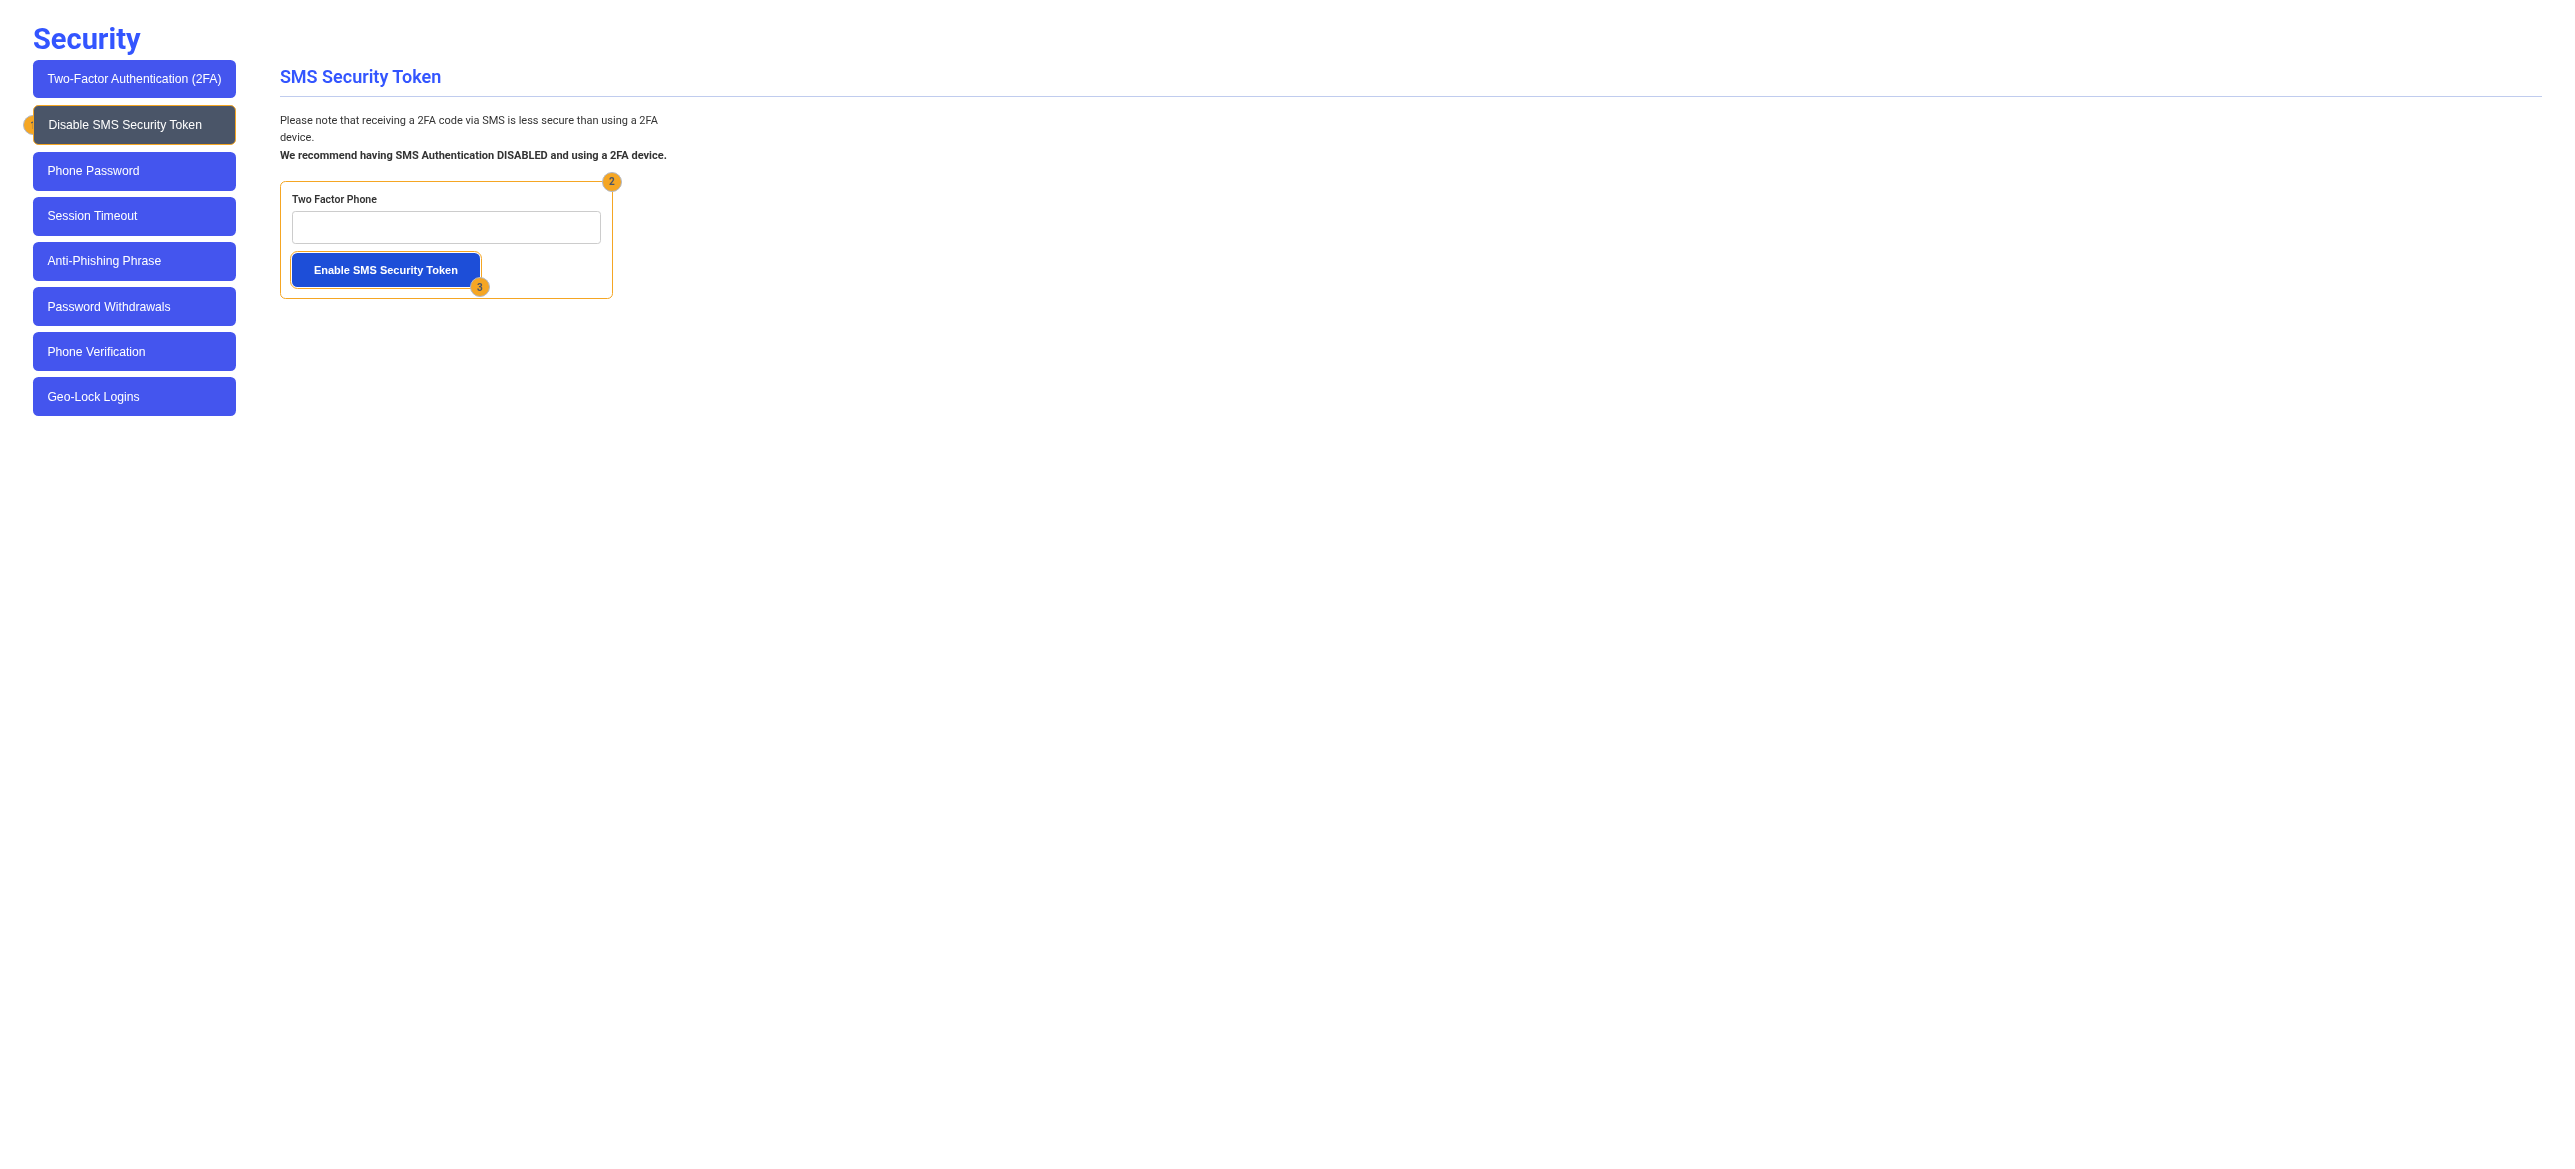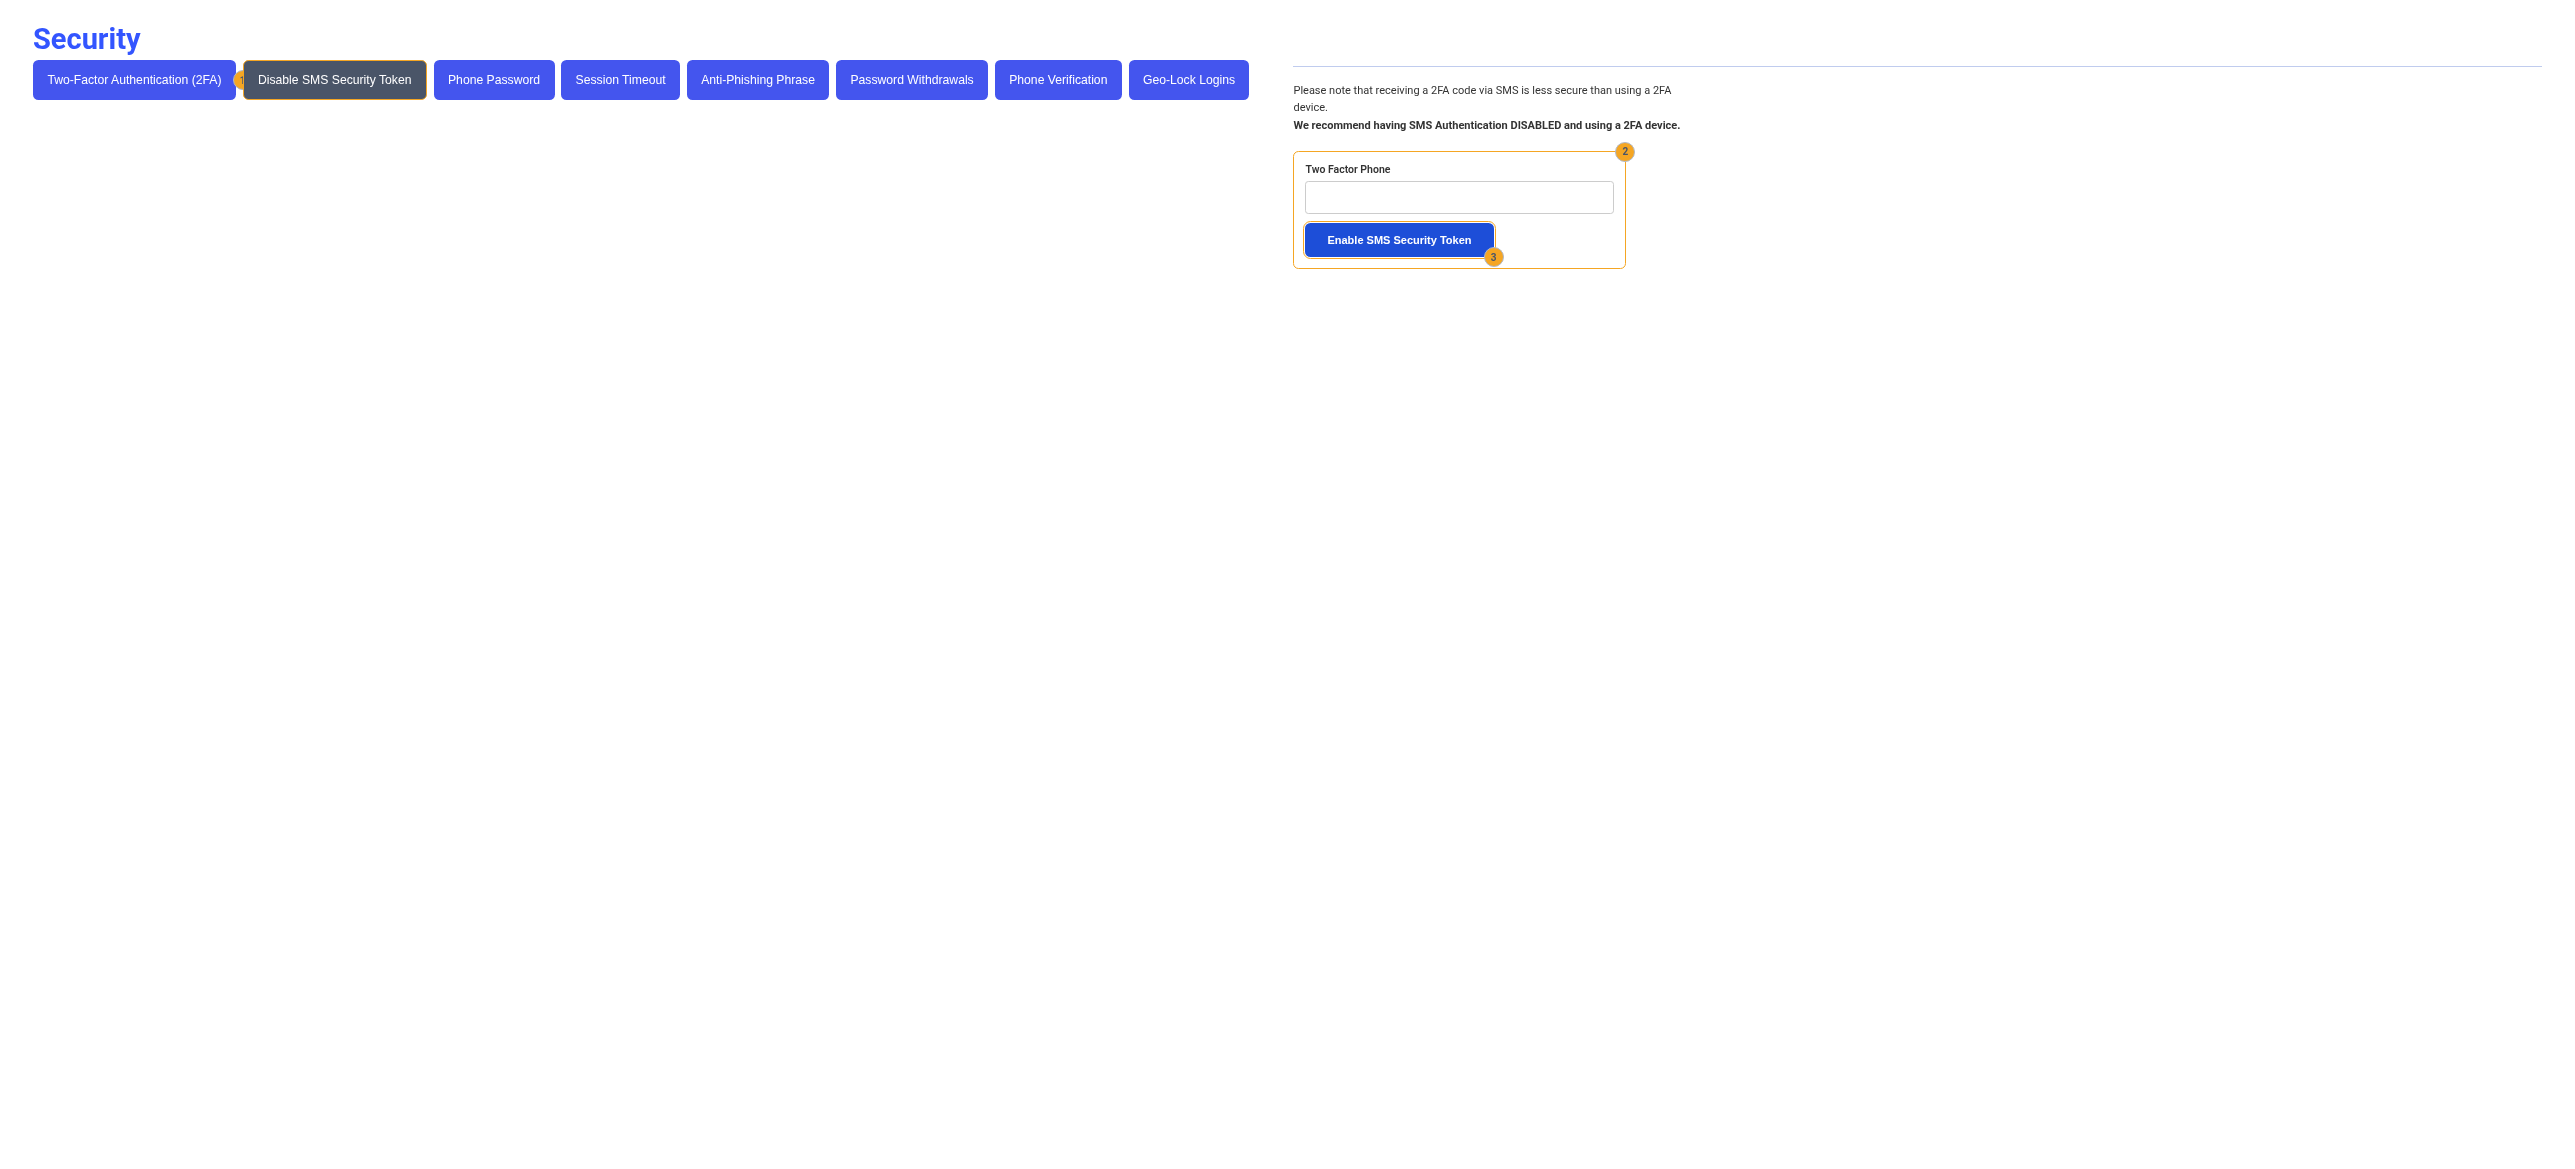--- a/index.html
+++ b/index.html
@@ -23,21 +23,21 @@
     }
 
     .main-layout {
       display: flex;
       gap: 44px;
       align-items: flex-start;
     }
 
     .sidebar {
       display: flex;
-      flex-direction: row;
+      flex-direction: column;
       gap: 6.7px;
       min-width: 178px;
       flex-shrink: 0;
     }
 
     .sidebar-item {
       background: #4455ee;
       color: #ffffff;
       border-radius: 5.5px;
       padding: 12.2px 14.4px;
@@ -218,20 +218,21 @@
       <button class="sidebar-item">
         <span>Phone Verification</span>
       </button>
       <button class="sidebar-item">
         <span>Geo-Lock Logins</span>
       </button>
     </div>
   </div>
 
   <div class="content-panel">
+    <h2 class="content-title">SMS Security Token</h2>
     <div class="divider"></div>
     <p class="description">
       <span>Please note that receiving a 2FA code via SMS is less secure than using a 2FA device.</span><br>
       <strong><span>We recommend having SMS Authentication DISABLED and using a 2FA device.</span></strong>
     </p>
 
     <div class="form-and-button">
       <div class="badge-2">2</div>
 
       <label class="form-label">Two Factor Phone</label>

